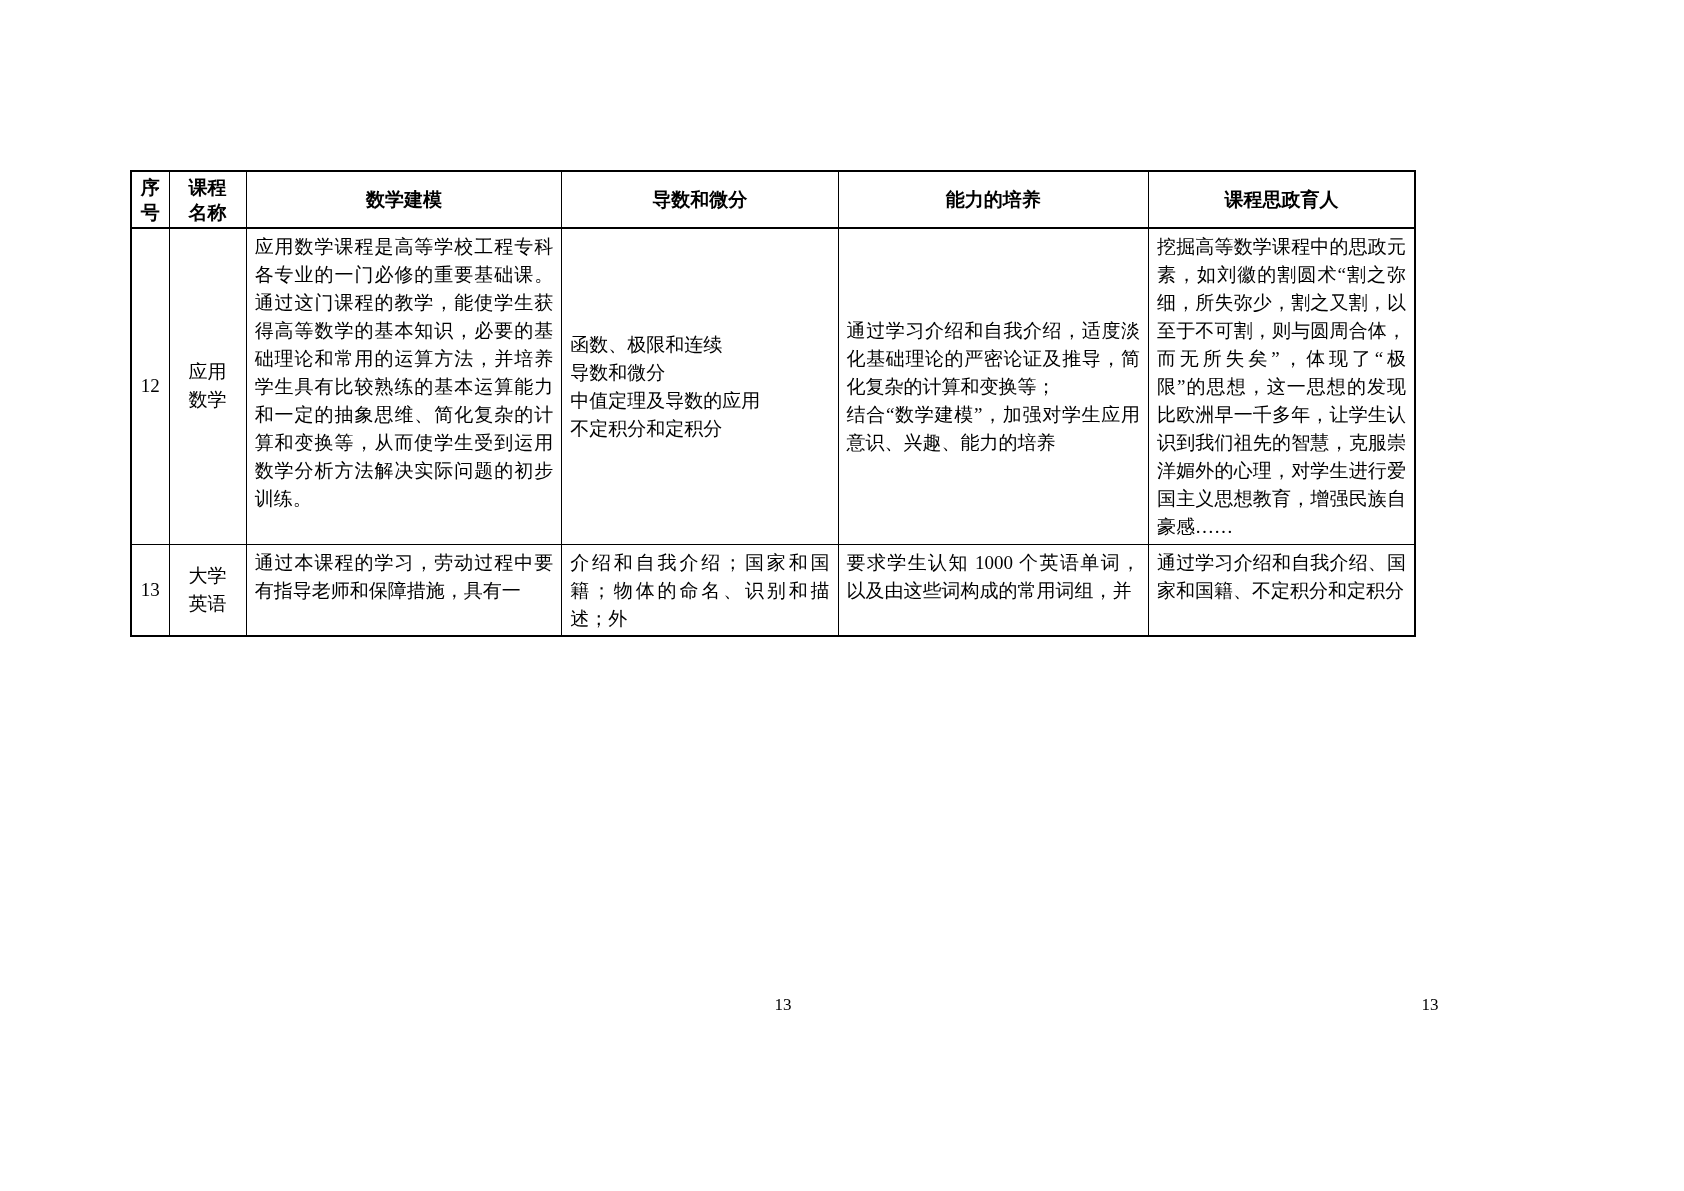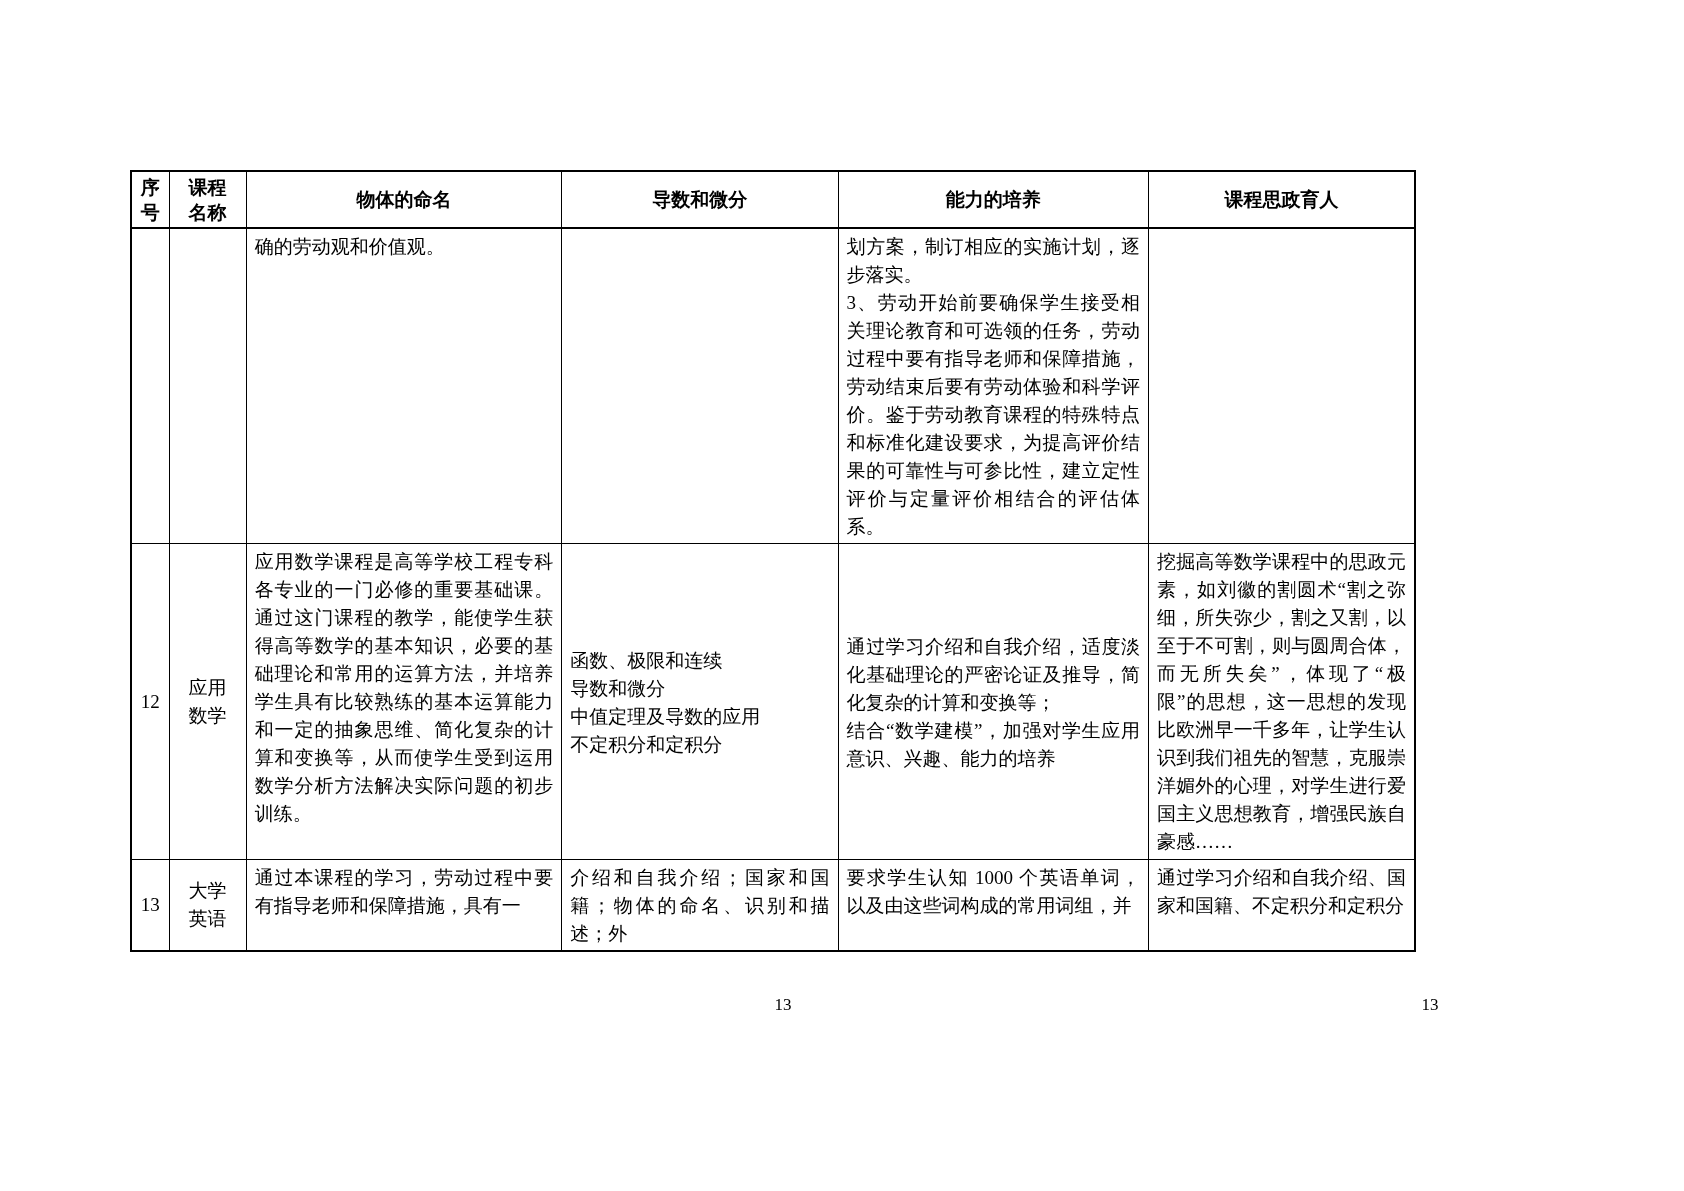--- a/index.html
+++ b/index.html
@@ -91,36 +91,27 @@
       <col style="width:276px">
       <col style="width:310px">
       <col style="width:266px">
     </colgroup>
     <thead>
       <tr>
         <th>序
 号</th>
         <th>课程
 名称</th>
-        <th>物体的命名</th>
+        <th>数学建模</th>
         <th>导数和微分</th>
         <th>能力的培养</th>
         <th>课程思政育人</th>
       </tr>
     </thead>
     <tbody>
-      <tr class="row-cont">
-        <td class="cell-center"></td>
-        <td class="cell-center"></td>
-        <td>确的劳动观和价值观。</td>
-        <td></td>
-        <td>划方案，制订相应的实施计划，逐步落实。
-3、劳动开始前要确保学生接受相关理论教育和可选领的任务，劳动过程中要有指导老师和保障措施，劳动结束后要有劳动体验和科学评价。鉴于劳动教育课程的特殊特点和标准化建设要求，为提高评价结果的可靠性与可参比性，建立定性评价与定量评价相结合的评估体系。</td>
-        <td></td>
-      </tr>
       <tr class="row-12">
         <td class="cell-center">12</td>
         <td class="cell-center">应用
 数学</td>
         <td>应用数学课程是高等学校工程专科各专业的一门必修的重要基础课。通过这门课程的教学，能使学生获得高等数学的基本知识，必要的基础理论和常用的运算方法，并培养学生具有比较熟练的基本运算能力和一定的抽象思维、简化复杂的计算和变换等，从而使学生受到运用数学分析方法解决实际问题的初步训练。</td>
         <td class="v-mid">函数、极限和连续
 导数和微分
 中值定理及导数的应用
 不定积分和定积分</td>
         <td class="v-mid">通过学习介绍和自我介绍，适度淡化基础理论的严密论证及推导，简化复杂的计算和变换等；

